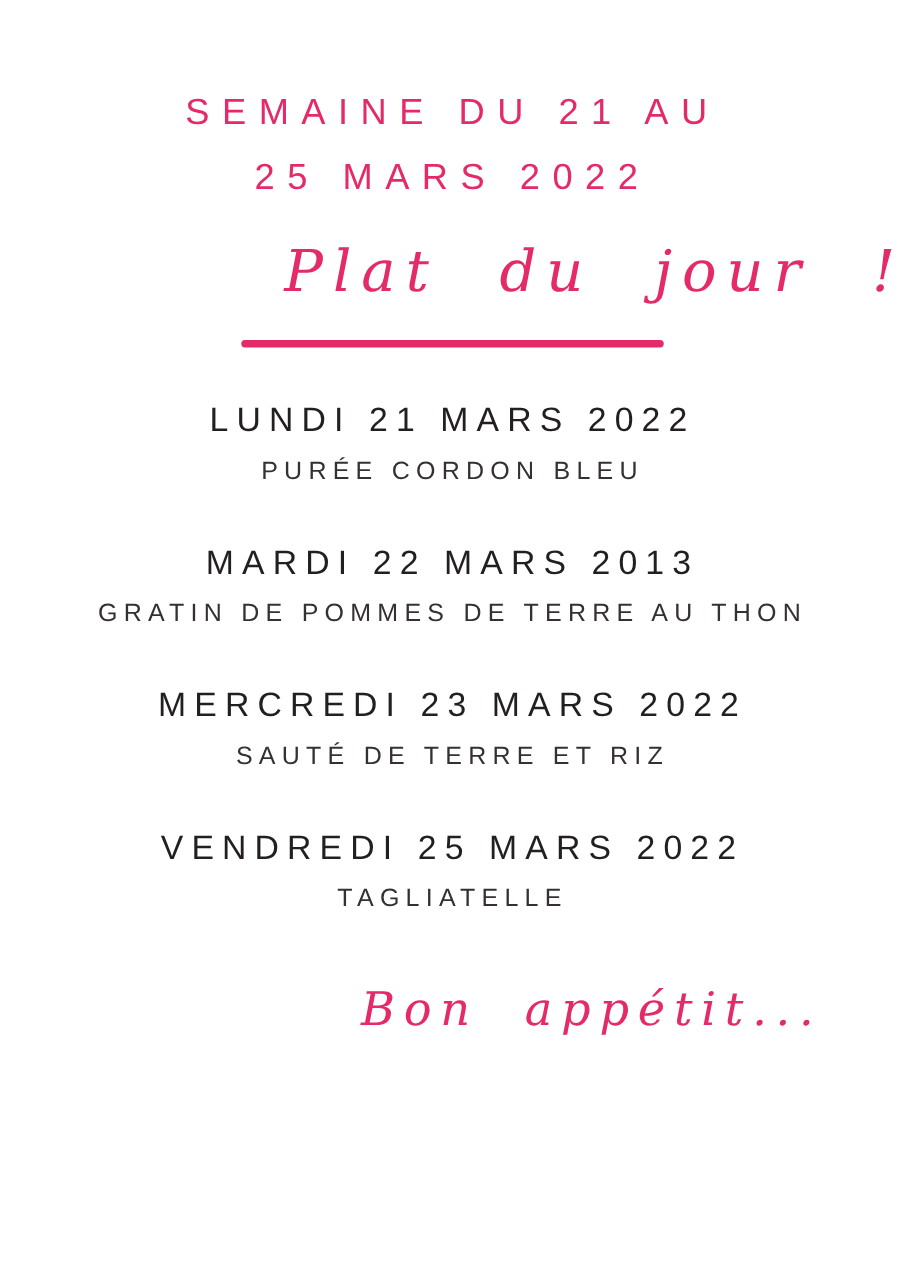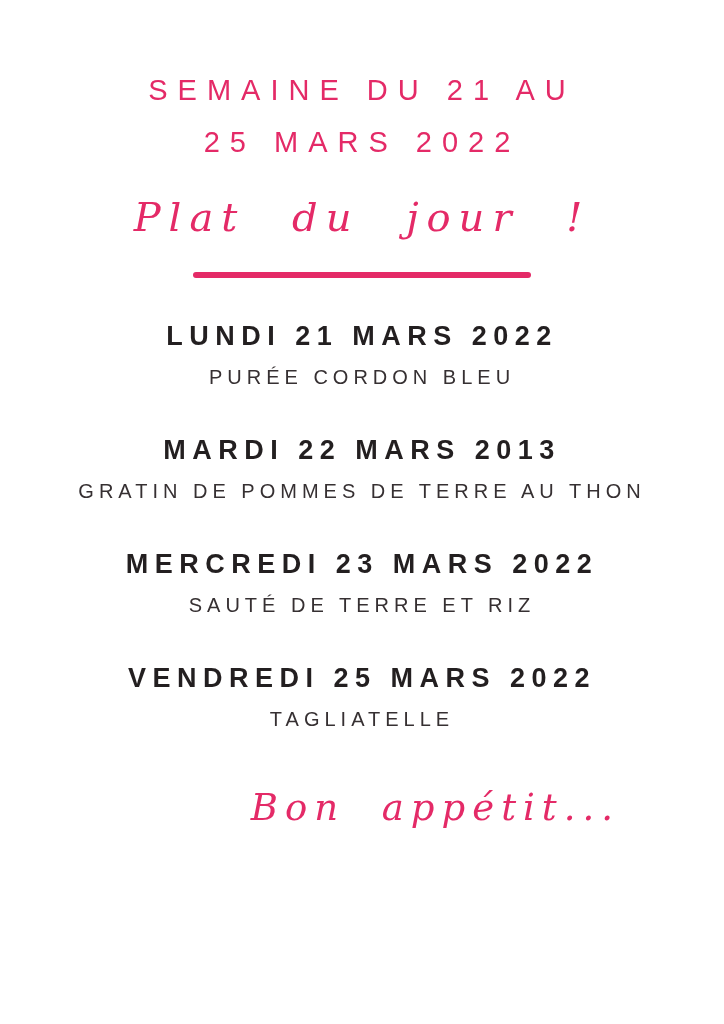--- a/index.html
+++ b/index.html
@@ -25,54 +25,55 @@
     letter-spacing: 10px;
     line-height: 52px;
   }
   .script {
     color: var(--accent);
     font-family: "DejaVu Serif", serif;
     font-style: italic;
   }
   .script-title {
     margin-top: 16px;
-    font-size: 40px;
+    font-size: 46px;
     letter-spacing: 8px;
     word-spacing: 26px;
     line-height: 66px;
+    text-align: right;
   }
   .accent-rule {
     width: 338px;
     height: 6px;
     border-radius: 3px;
     background: var(--accent);
     margin: 22px auto 0;
   }
   .menu { margin-top: 42px; text-align: center; }
   .day-section { margin-bottom: 45px; }
   .day-header {
     color: var(--ink);
     font-size: 27px;
-    font-weight: 700;
+    font-weight: 400;
     letter-spacing: 6.5px;
     line-height: 32px;
     margin-top: 15px;
   }
   .dish {
     color: #363032;
     font-size: 20px;
     font-weight: 400;
     letter-spacing: 5px;
     line-height: 24px;
     margin-top: 13px;
   }
   .footer {
     margin-top: 52px;
     text-align: right;
-    padding-right: 104px;
+    padding-right: 66px;
   }
   .script-footer {
     font-size: 37px;
     letter-spacing: 7px;
     word-spacing: 18px;
     line-height: 50px;
   }
 </style>
 </head>
 <body>

